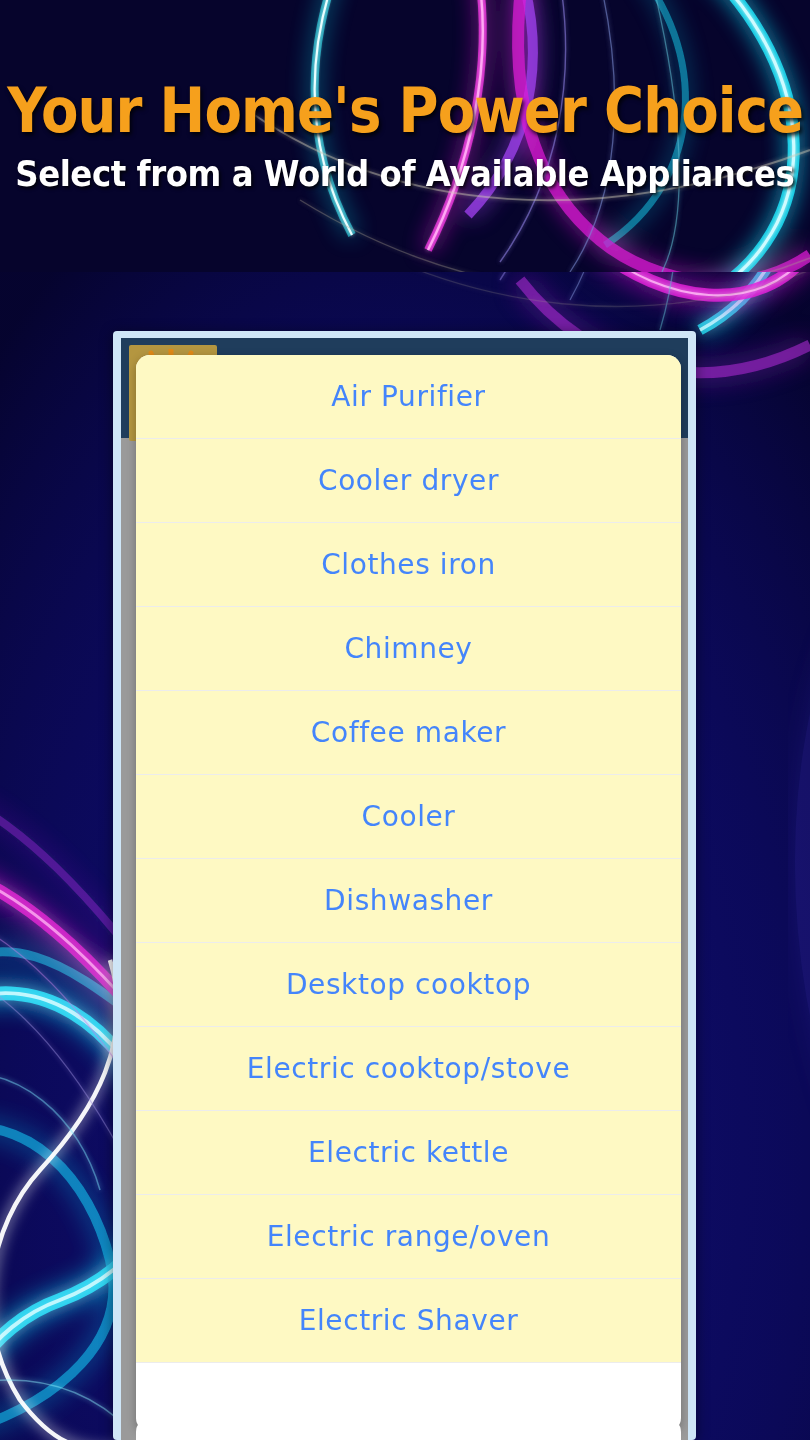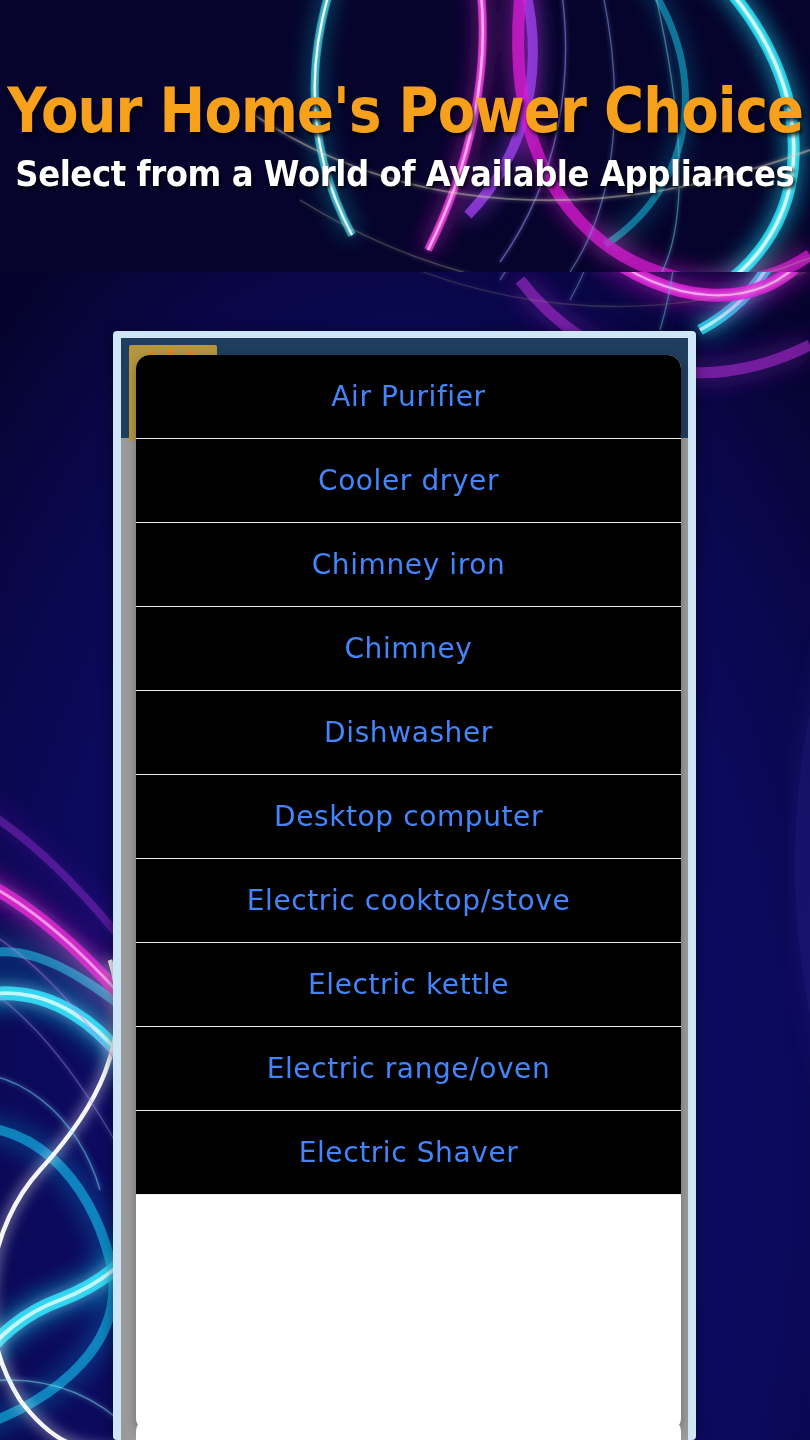--- a/index.html
+++ b/index.html
@@ -133,21 +133,21 @@
   #dropdown-list {
     position: absolute;
     left: 0; top: 0;
     width: 545px;
   }
   .opt {
     height: 84px;
     display: flex;
     align-items: center;
     justify-content: center;
-    background: #000000;
+    background: #fef9c3;
     border-bottom: 1px solid #ececec;
     font-family: "DejaVu Sans", sans-serif;
     font-size: 28px;
     color: #4485fb;
     letter-spacing: 0.6px;
     text-align: center;
   }
   .opt.selected {
     background: #ffffff;
     font-weight: bold;
@@ -324,30 +324,36 @@
 
     <div id="dropdown">
       <div id="dropdown-list">
           <div class="opt">
             <span>Air Purifier</span>
           </div>
           <div class="opt">
             <span>Cooler dryer</span>
           </div>
           <div class="opt">
-            <span>Chimney iron</span>
+            <span>Clothes iron</span>
           </div>
           <div class="opt">
             <span>Chimney</span>
           </div>
           <div class="opt">
+            <span>Coffee maker</span>
+          </div>
+          <div class="opt">
+            <span>Cooler</span>
+          </div>
+          <div class="opt">
             <span>Dishwasher</span>
           </div>
           <div class="opt">
-            <span>Desktop computer</span>
+            <span>Desktop cooktop</span>
           </div>
           <div class="opt">
             <span>Electric cooktop/stove</span>
           </div>
           <div class="opt">
             <span>Electric kettle</span>
           </div>
           <div class="opt">
             <span>Electric range/oven</span>
           </div>

